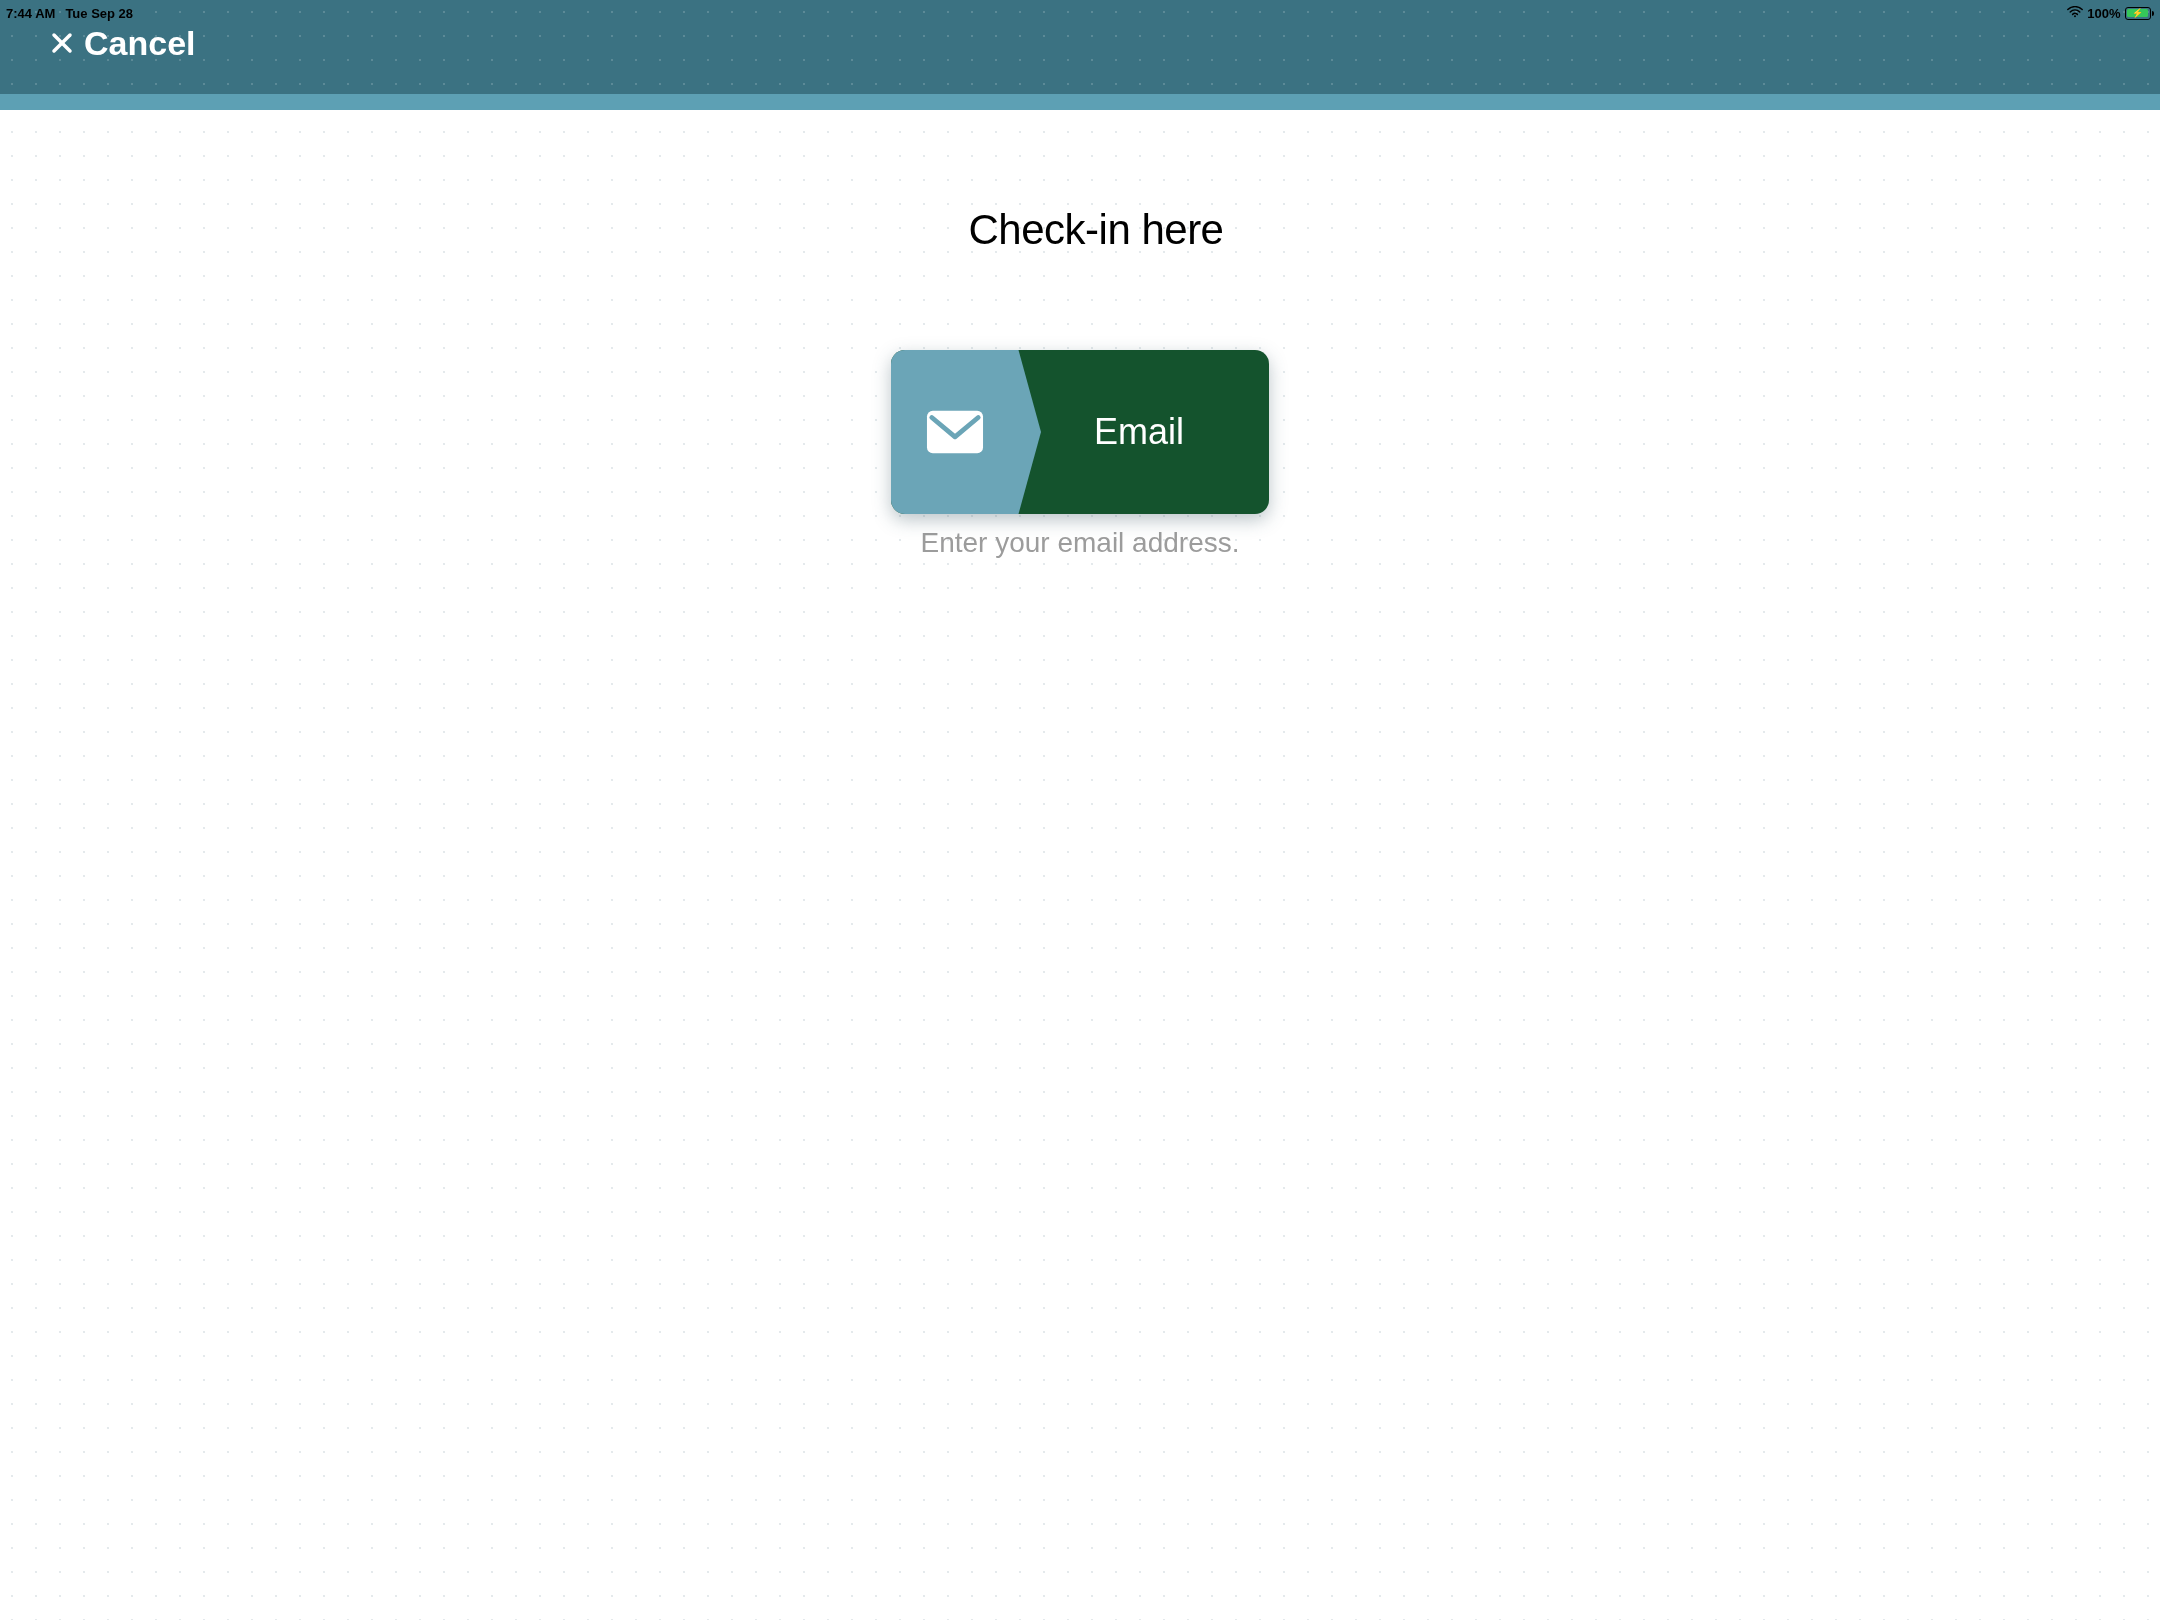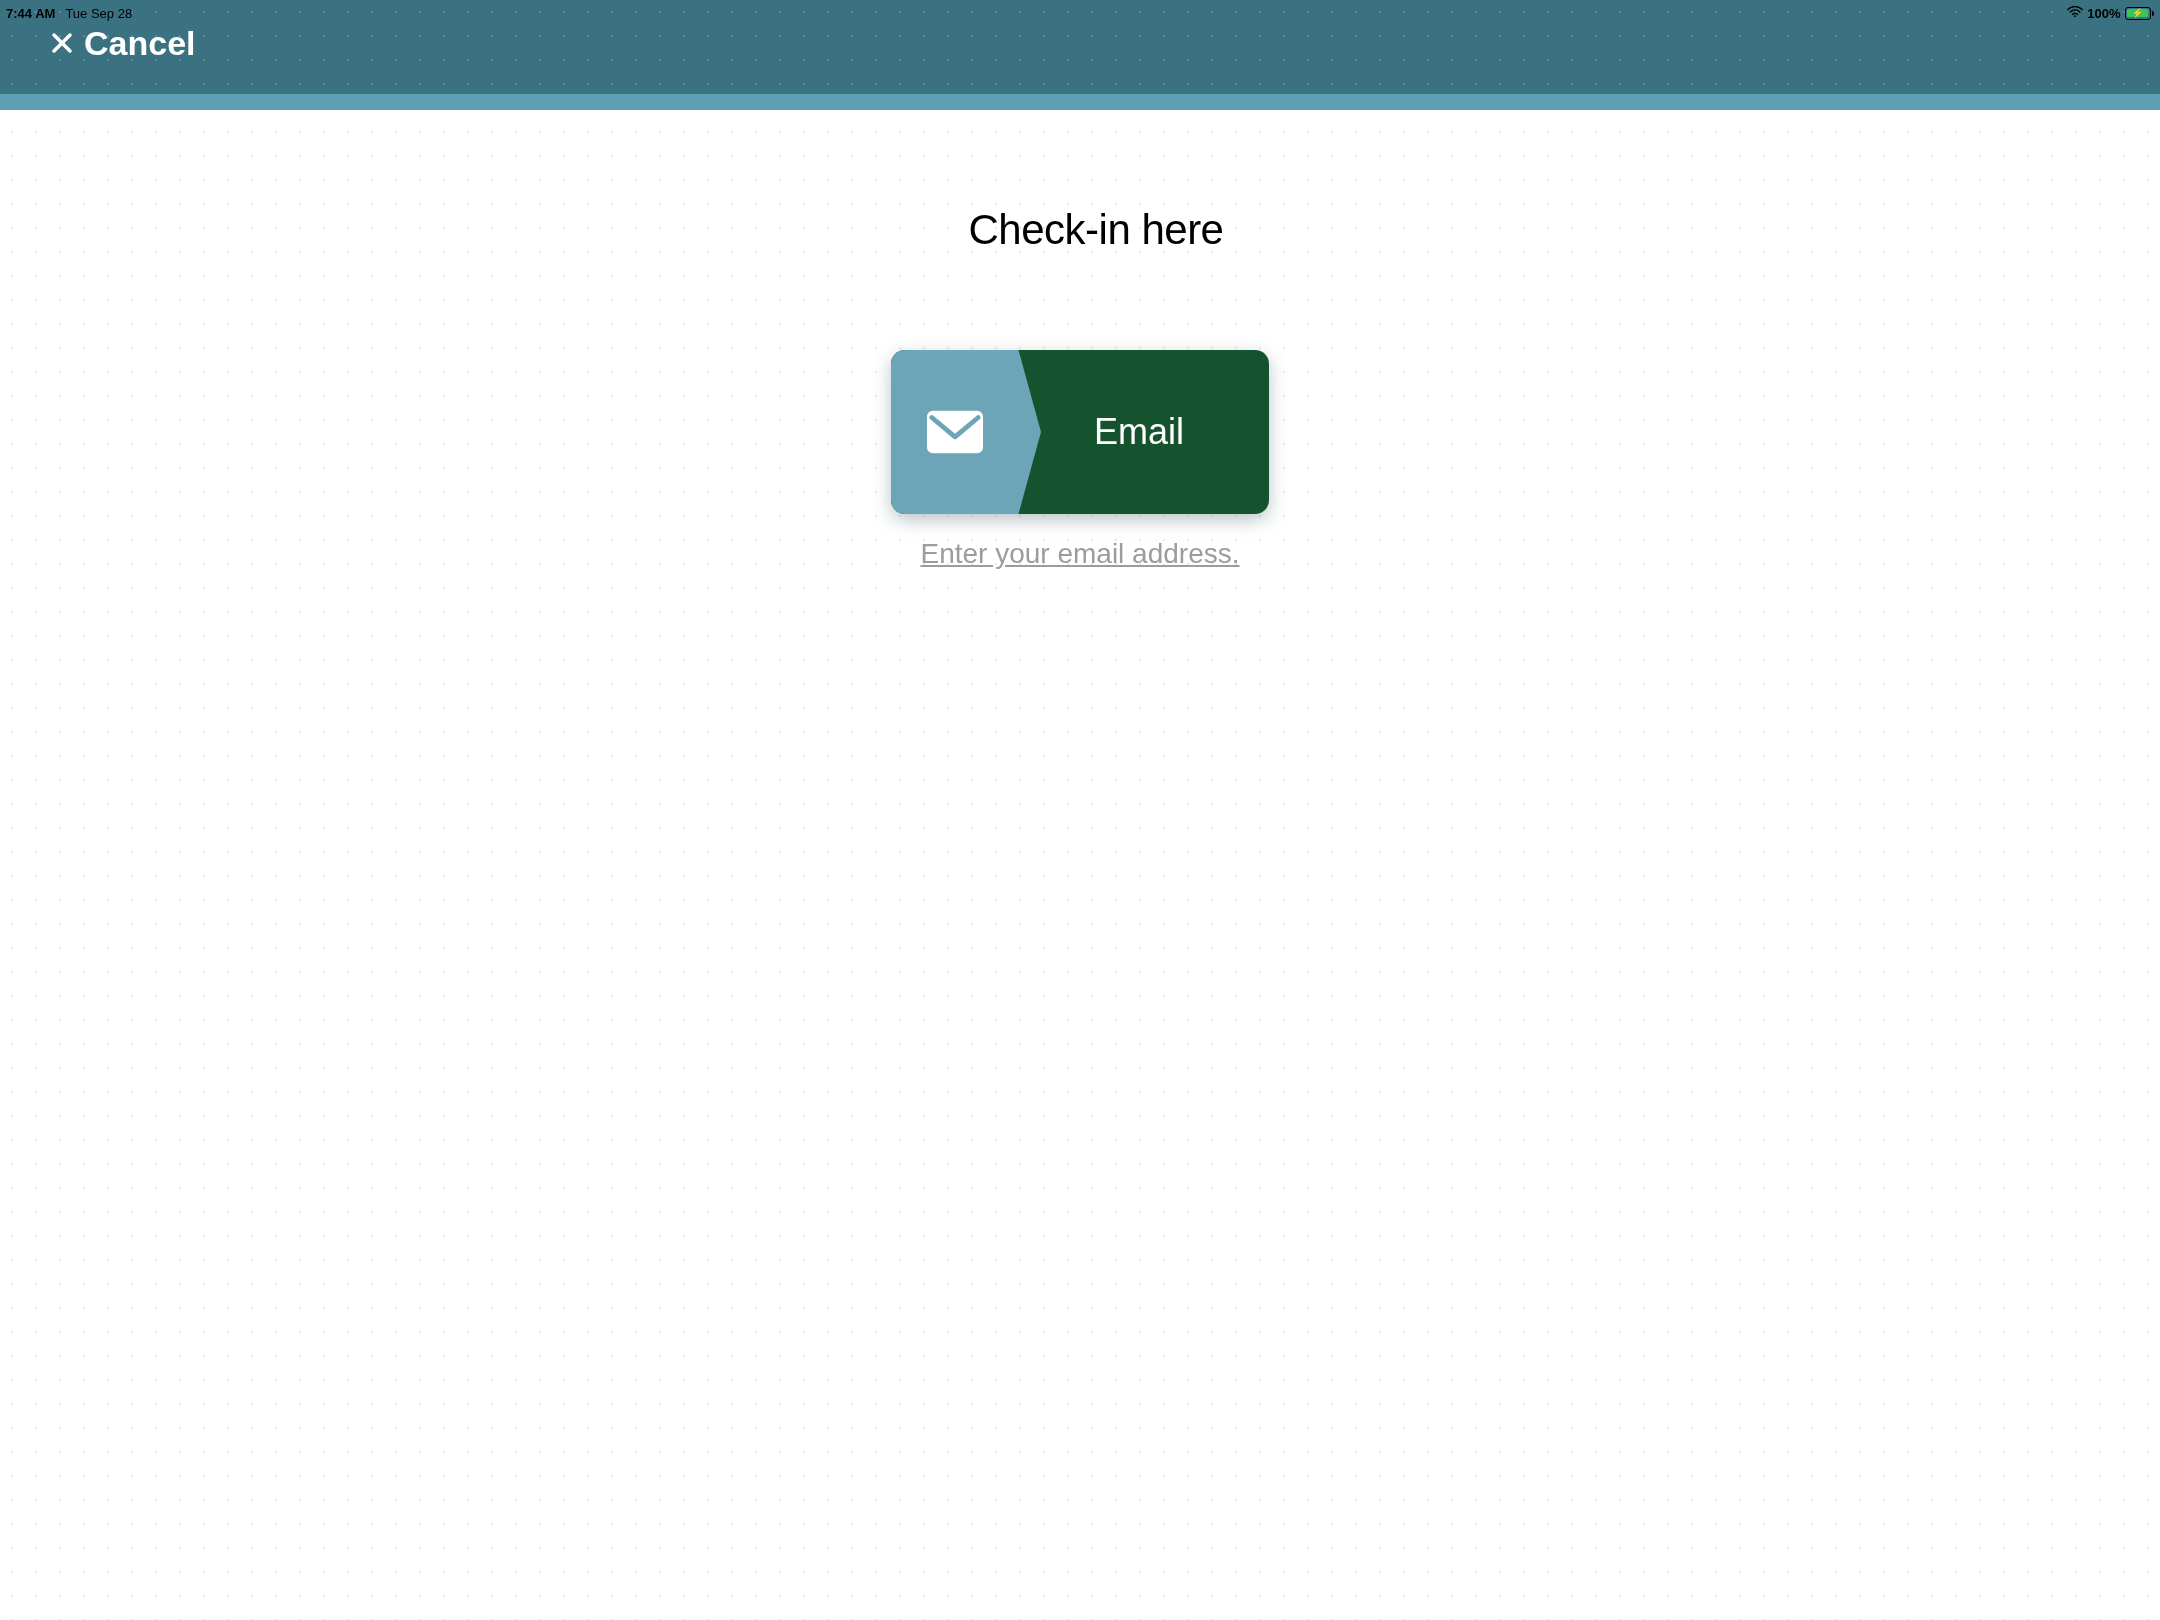--- a/index.html
+++ b/index.html
@@ -34,21 +34,21 @@
     display: flex;
     align-items: center;
     justify-content: space-between;
     font-size: 13px;
     font-weight: 600;
     color: #000;
     padding: 4px 6px 0 6px;
   }
   .status-left { display: flex; gap: 10px; align-items: flex-start; }
   .status-left .time { font-weight: 600; }
-  .status-left .date { font-weight: 400; }
+  .status-left .date { font-weight: 700; }
   .status-right { display: flex; align-items: center; gap: 4px; }
   .wifi-svg { width: 16px; height: 12px; }
   .battery {
     display: inline-flex; align-items: center;
   }
   .battery-body {
     width: 26px; height: 13px;
     border: 1.2px solid #000;
     border-radius: 3px;
     position: relative;
@@ -146,25 +146,24 @@
     position: relative;
     z-index: 2;
     flex: 1;
     text-align: center;
     color: #fff;
     font-size: 36px;
     font-weight: 400;
     padding-right: 10px;
   }
   .helper {
-    margin-top: 24px;
+    margin-top: 13px;
     color: #9c9c9c;
     font-size: 28px;
     font-weight: 400;
-    text-decoration: underline;
   }
 </style>
 </head>
 <body>
 
 <div class="header">
   <div class="status-bar">
     <div class="status-left">
       <span class="time">7:44 AM</span>
       <span class="date">Tue Sep 28</span>

